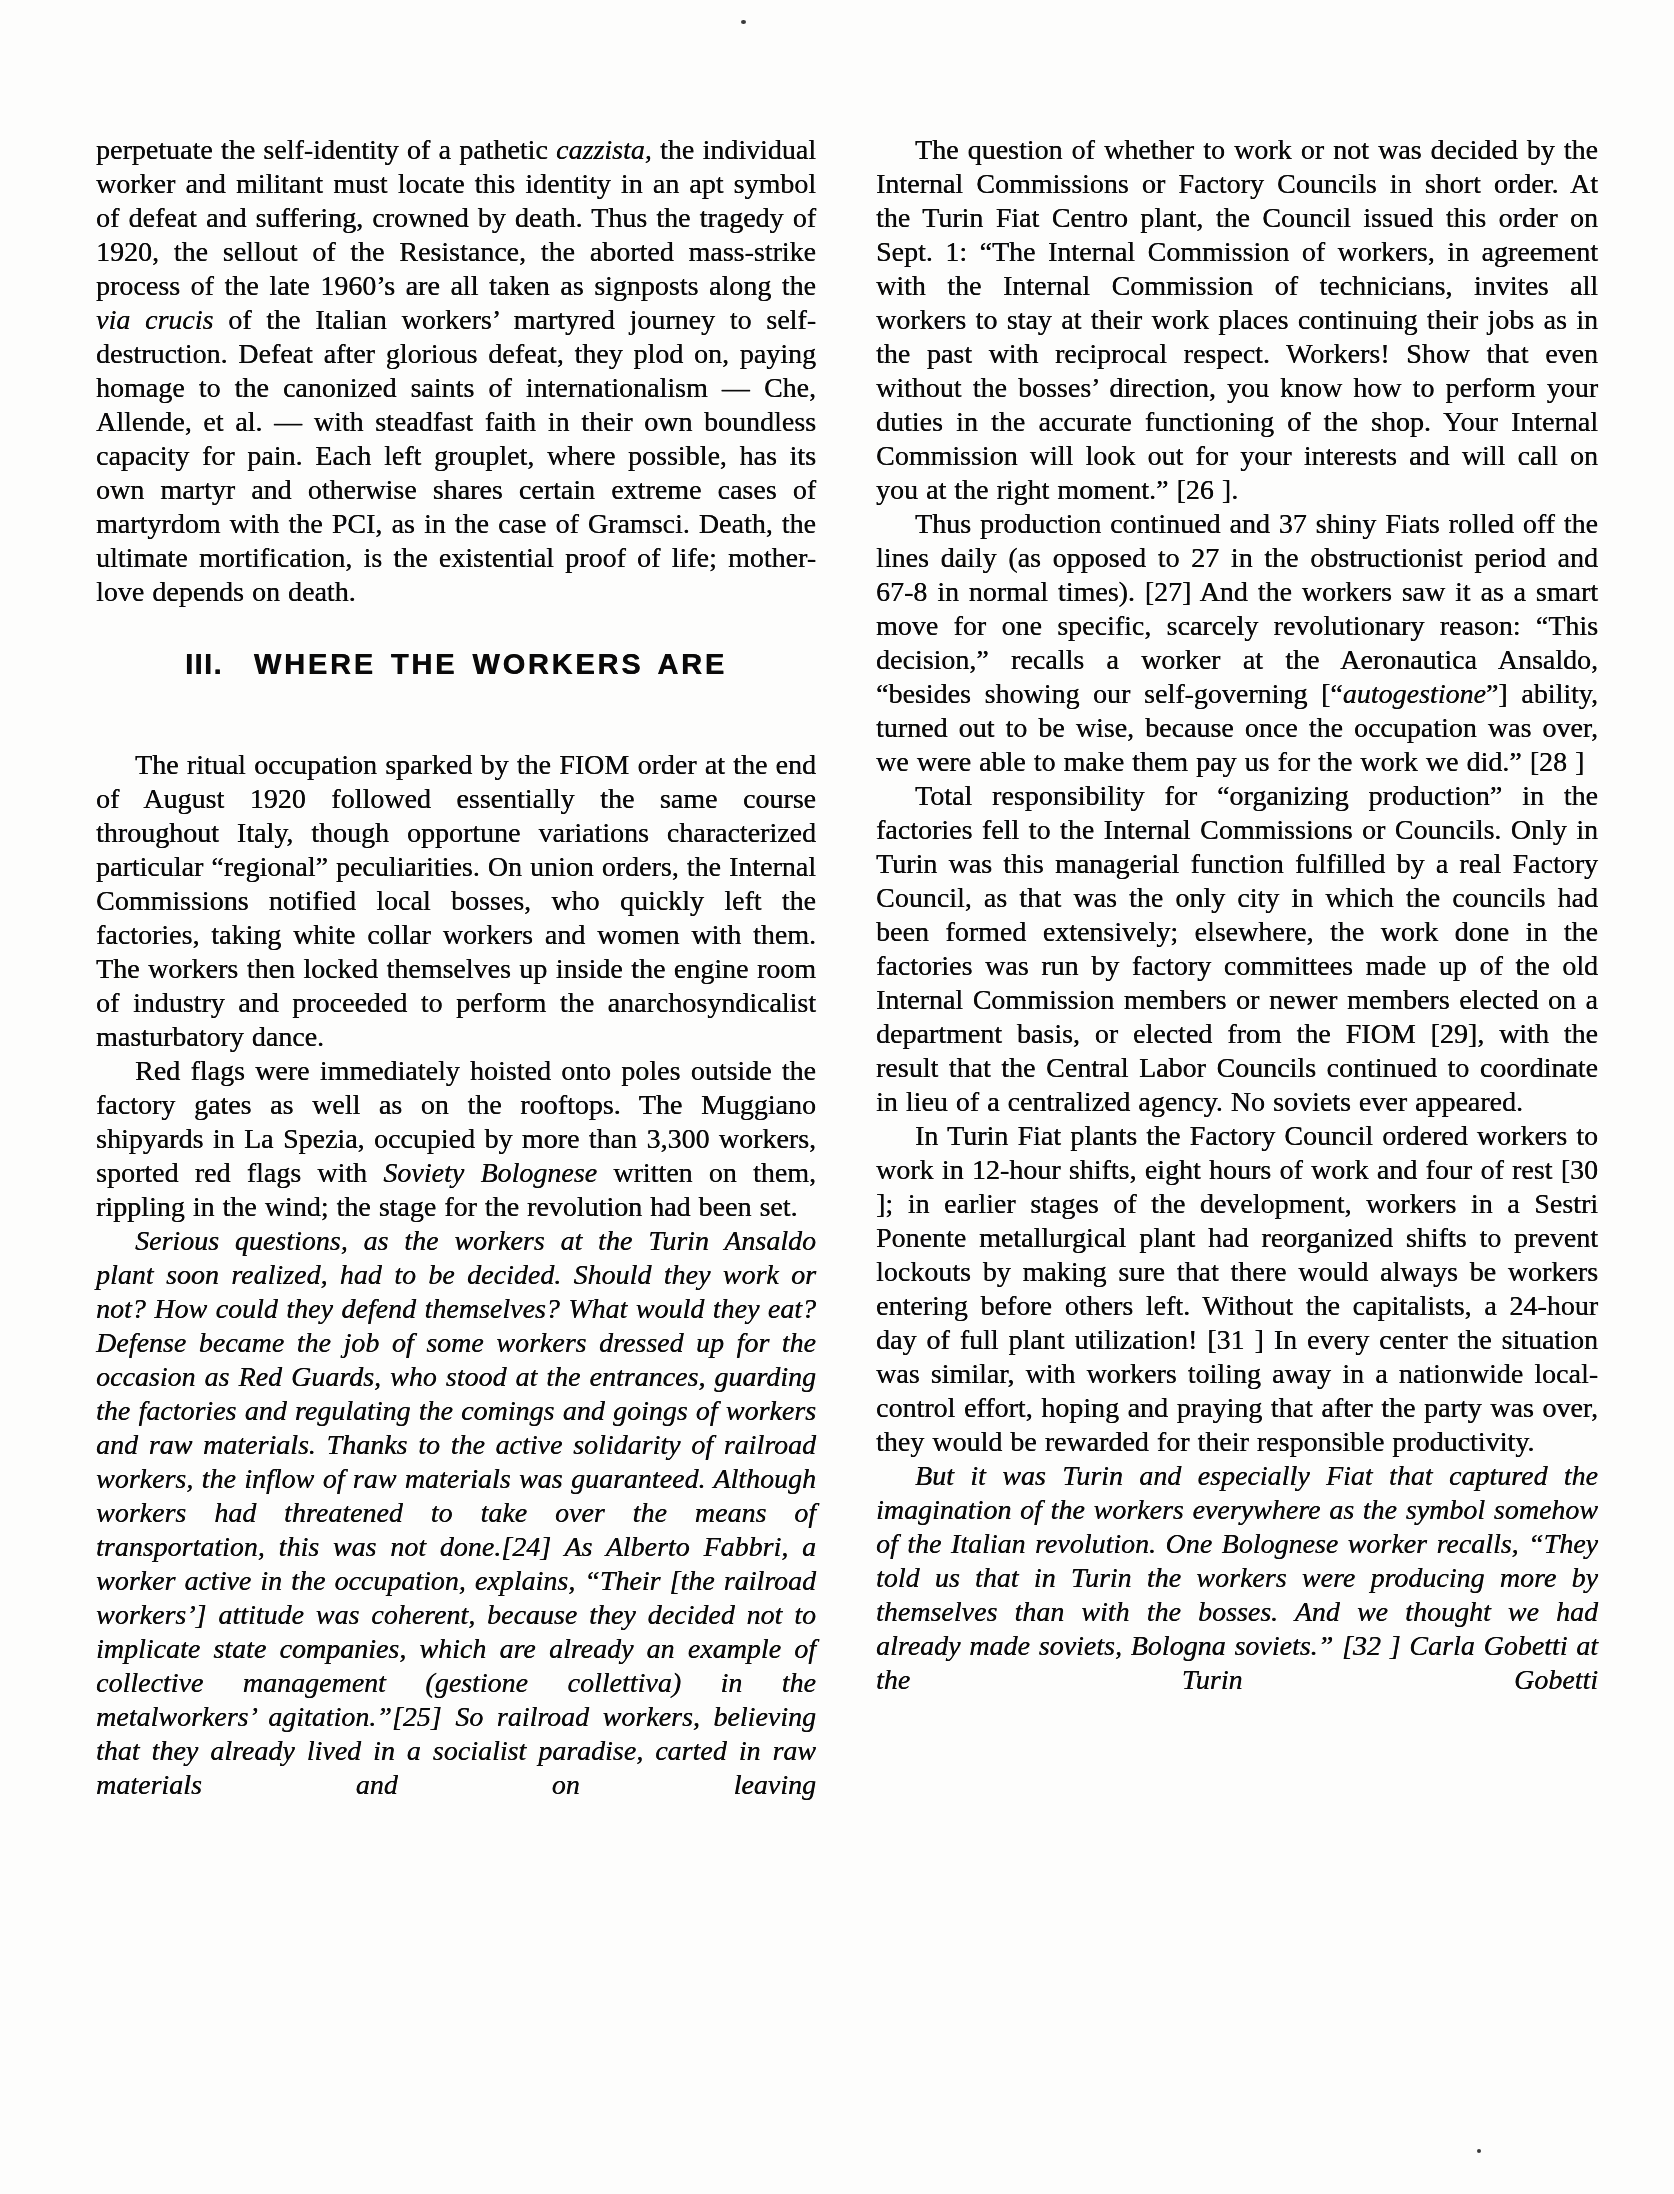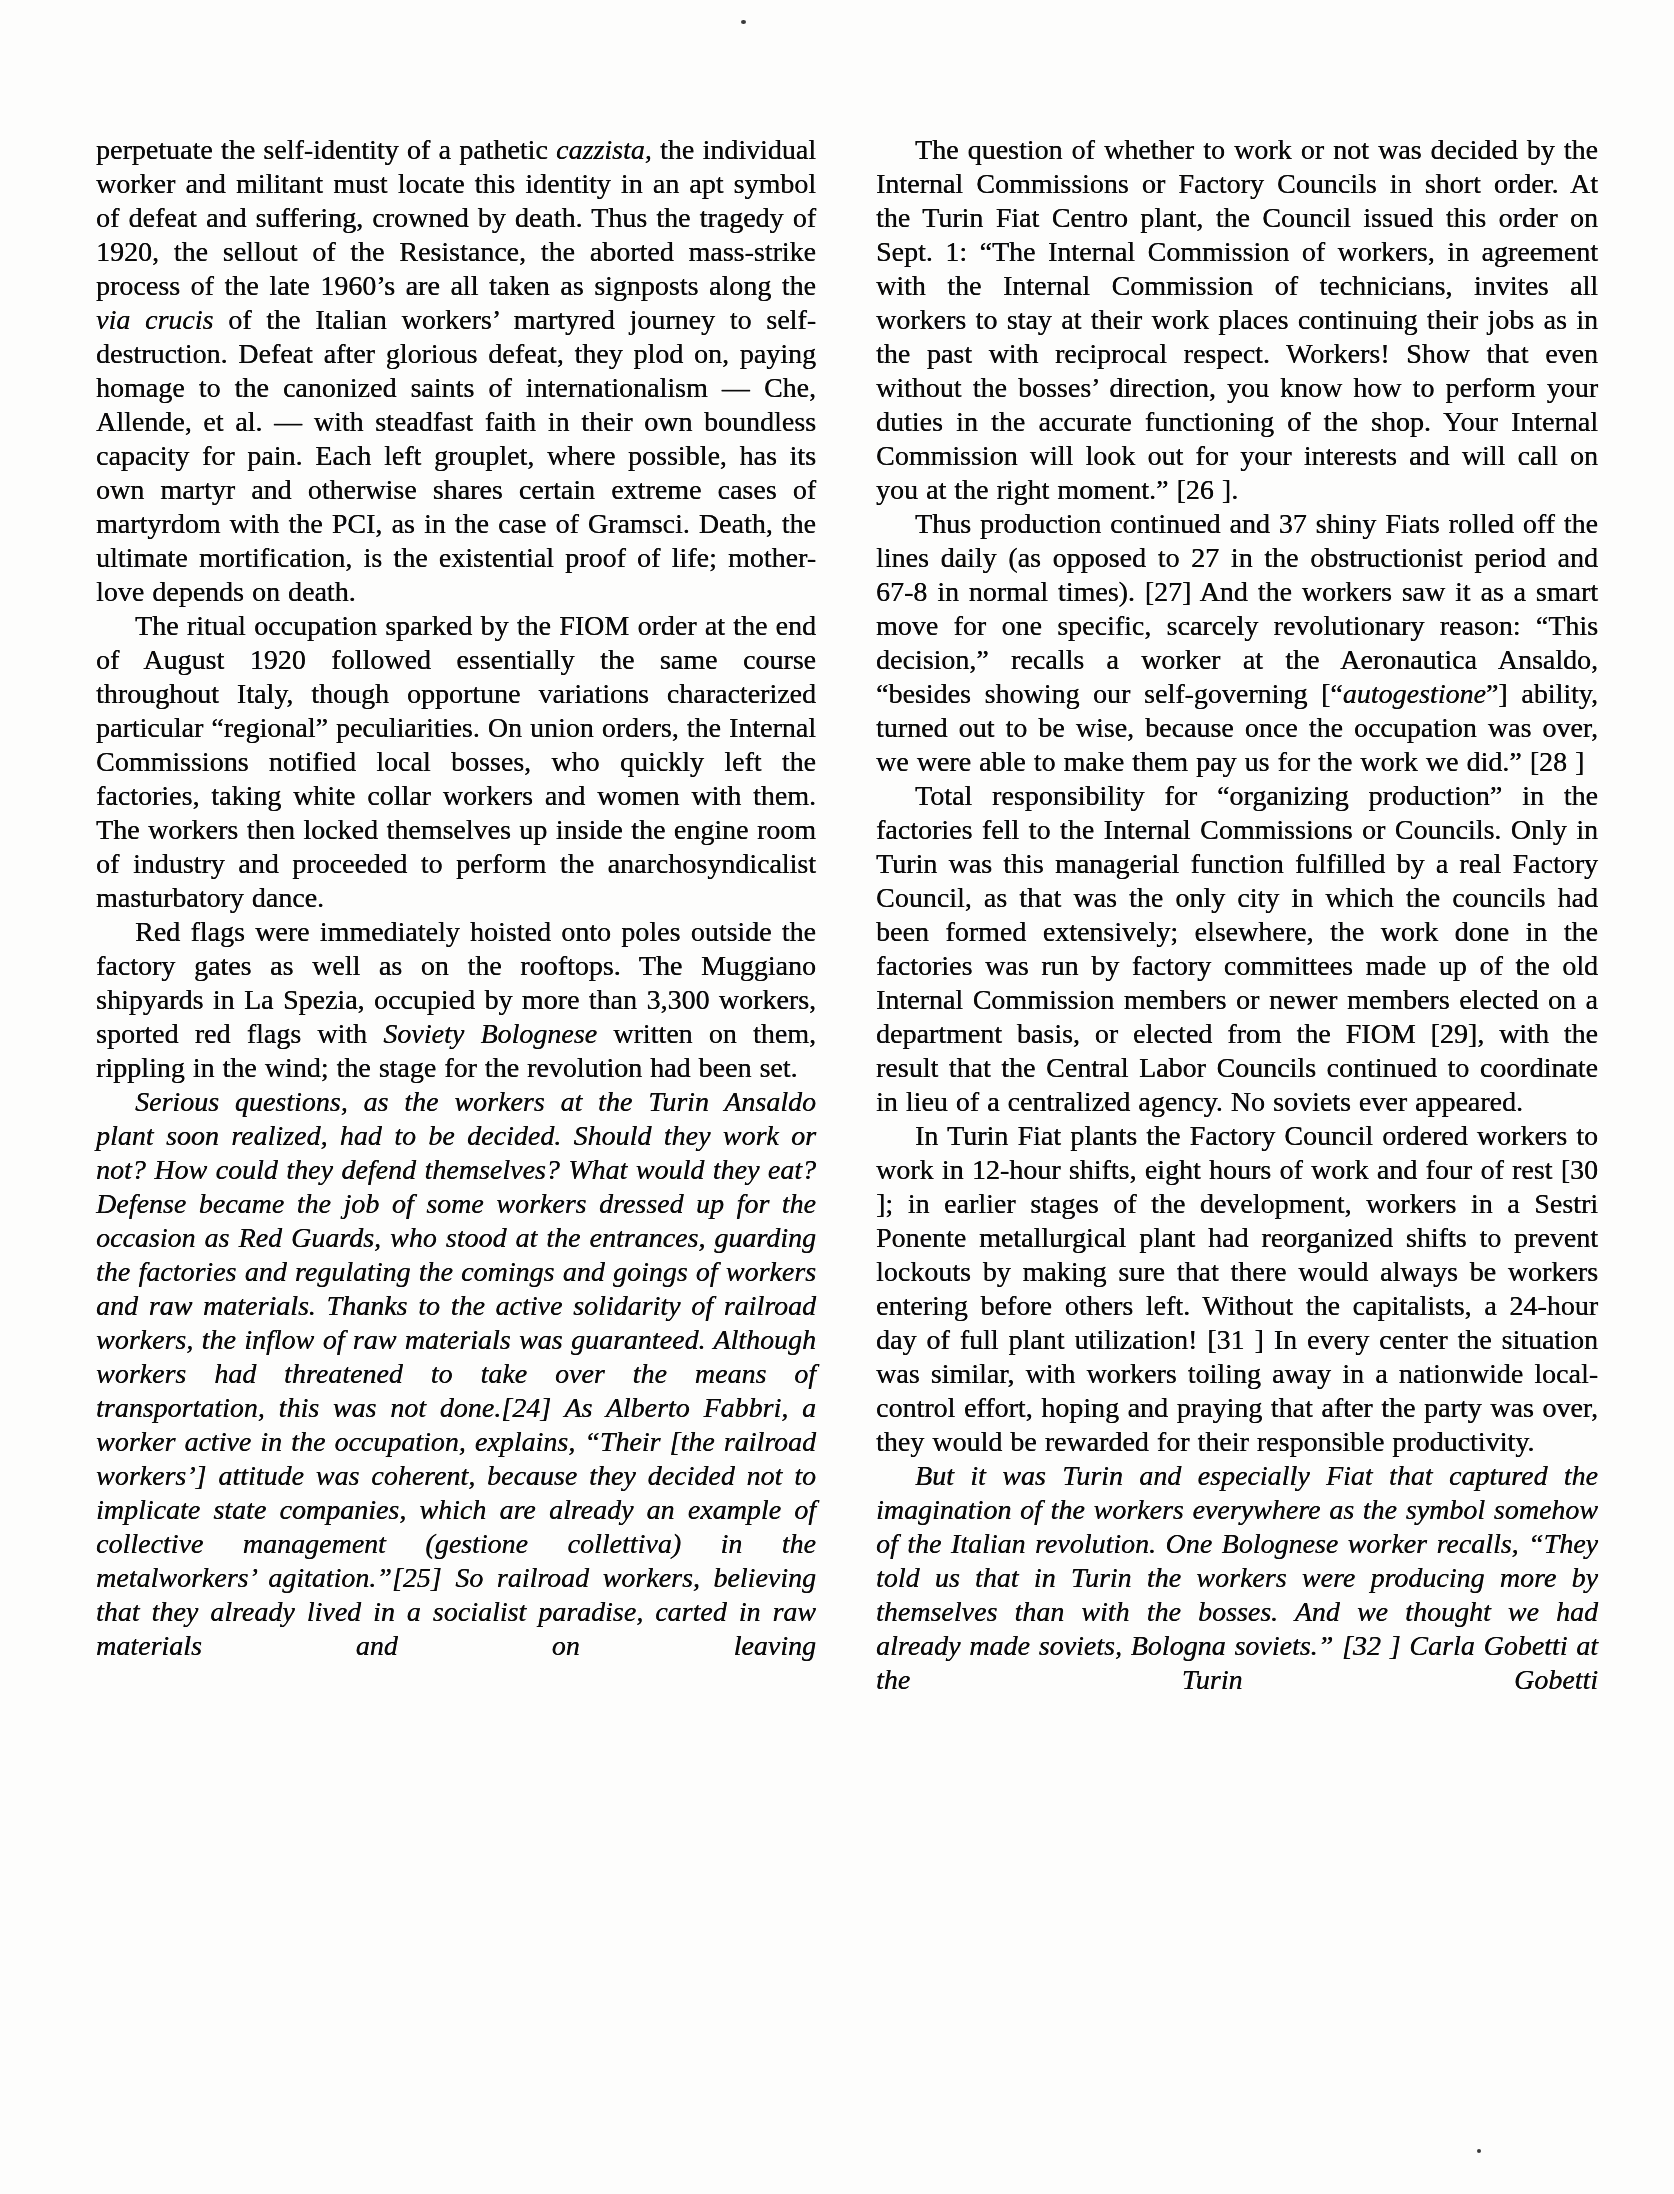--- a/index.html
+++ b/index.html
@@ -58,20 +58,21 @@
 </head>
 <body>
 
 <div class="page">
 
   <div class="col col-left">
     <div>
         <p class="para"><span>perpetuate the self-identity of a pathetic </span><span class="it">cazzista,</span><span> the individual worker and militant must locate this identity in an apt symbol of defeat and suffering, crowned by death. Thus the tragedy of 1920, the sellout of the Resistance, the aborted mass-strike process of the late 1960’s are all taken as signposts along the </span><span class="it">via crucis</span><span> of the Italian workers’ martyred journey to self-destruction. Defeat after glorious defeat, they plod on, paying homage to the canonized saints of internationalism — Che, Allende, et al. — with steadfast faith in their own boundless capacity for pain. Each left grouplet, where possible, has its own martyr and otherwise shares certain extreme cases of martyrdom with the PCI, as in the case of Gramsci. Death, the ultimate mortification, is the existential proof of life; mother-love depends on death.</span></p>
       </div>
 
+    <h2 class="section-heading"><span class="h-num">III.</span><span class="h-title">WHERE THE WORKERS ARE</span></h2>
 
     <div>
         <p class="para indent"><span>The ritual occupation sparked by the FIOM order at the end of August 1920 followed essentially the same course throughout Italy, though opportune variations characterized particular “regional” peculiarities. On union orders, the Internal Commissions notified local bosses, who quickly left the factories, taking white collar workers and women with them. The workers then locked themselves up inside the engine room of industry and proceeded to perform the anarchosyndicalist masturbatory dance.</span></p>
         <p class="para indent"><span>Red flags were immediately hoisted onto poles outside the factory gates as well as on the rooftops. The Muggiano shipyards in La Spezia, occupied by more than 3,300 workers, sported red flags with </span><span class="it">Soviety Bolognese</span><span> written on them, rippling in the wind; the stage for the revolution had been set.</span></p>
         <p class="para indent continues"><span>Serious questions, as the workers at the Turin Ansaldo plant soon realized, had to be decided. Should they work or not? How could they defend themselves? What would they eat? Defense became the job of some workers dressed up for the occasion as Red Guards, who stood at the entrances, guarding the factories and regulating the comings and goings of workers and raw materials. Thanks to the active solidarity of railroad workers, the inflow of raw materials was guaranteed. Although workers had threatened to take over the means of transportation, this was not done.[24] As Alberto Fabbri, a worker active in the occupation, explains, “Their [the railroad workers’] attitude was coherent, because they decided not to implicate state companies, which are already an example of collective management (gestione collettiva) in the metalworkers’ agitation.”[25] So railroad workers, believing that they already lived in a socialist paradise, carted in raw materials and on leaving</span></p>
       </div>
   </div>
 
   <div class="col col-right">
     <div>

